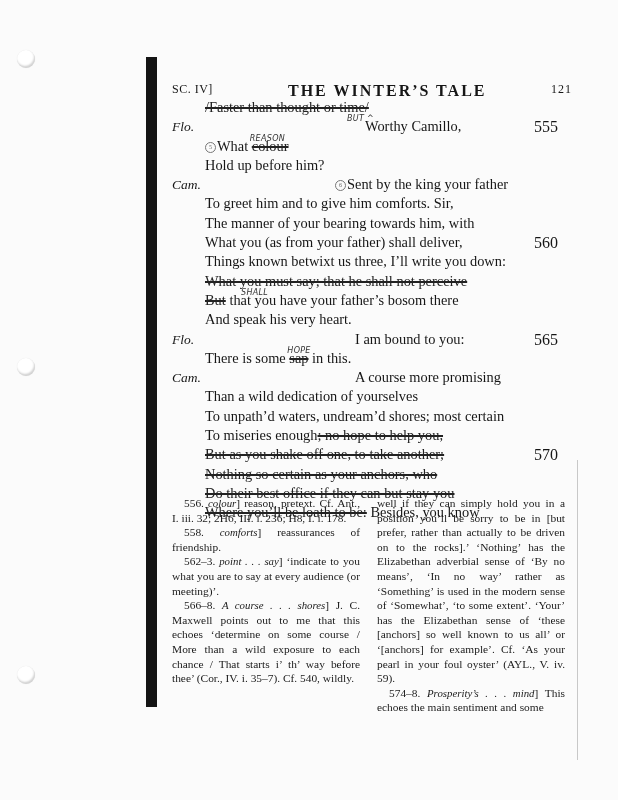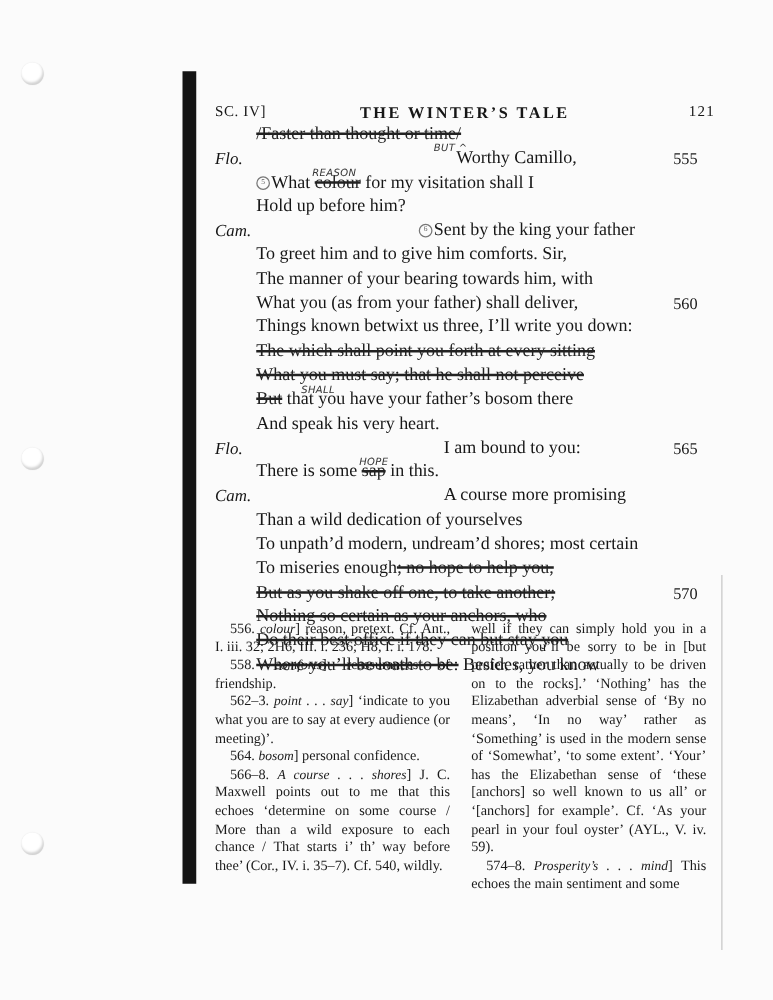--- a/index.html
+++ b/index.html
@@ -7,28 +7,28 @@
     width: 618px; height: 800px; background: #fbfbfb; position: relative; overflow: hidden;
     font-family: "Liberation Serif", "DejaVu Serif", serif; color: #161616;
   }
   .hole { position: absolute; left: 17px; width: 18px; height: 18px; border-radius: 50%;
           background: #ffffff; box-shadow: inset -1px -2px 2px rgba(0,0,0,0.18), 0 0 1px rgba(0,0,0,0.1); }
   .bar { position: absolute; left: 146px; top: 57px; width: 11px; height: 650px; background: #141414; }
   .edge { position: absolute; left: 577px; top: 460px; width: 1px; height: 300px; background: #c8c8c8; }
 
   .header { position: absolute; top: 82px; left: 172px; width: 400px; height: 20px; font-size: 12px; }
   .header .sc { position: absolute; left: 0; letter-spacing: 0.5px; }
-  .header .title { position: absolute; left: 116px; letter-spacing: 2px; font-weight: bold; font-size: 13px; }
+  .header .title { position: absolute; left: 116px; letter-spacing: 2px; font-weight: bold; font-size: 16px; }
   .header .pg { position: absolute; right: 0; letter-spacing: 1px; }
 
   .verse { position: absolute; left: 172px; top: 98px; width: 400px; font-size: 14.4px; }
   .line { position: relative; height: 19.3px; line-height: 19.3px; white-space: nowrap; }
   .spk { position: absolute; left: 0; font-style: italic; font-size: 13.5px; }
   .txt { position: absolute; left: 33px; }
-  .num { position: absolute; right: 14px; font-size: 13px; }
+  .num { position: absolute; right: 14px; font-size: 16px; }
   .del { text-decoration: line-through; text-decoration-thickness: 1.5px; color: #222; }
   .anno { position: absolute; font-family: "DejaVu Sans", sans-serif; font-size: 8px; font-style: italic;
           color: #333; letter-spacing: 0.3px; }
   .circ { display: inline-block; width: 9px; height: 9px; border: 1px solid #777; border-radius: 50%;
           font-size: 6px; line-height: 9px; text-align: center; color: #666; vertical-align: middle; margin-right: 1px; }
 
   .notes { position: absolute; top: 496px; font-size: 11.4px; line-height: 14.6px; text-align: justify; color: #1a1a1a; }
   .notes.left { left: 172px; width: 188px; }
   .notes.right { left: 377px; width: 188px; }
   .note { margin: 0; text-indent: 12px; }
@@ -53,44 +53,41 @@
 <div class="verse" id="verse">
     <div class="line">
       <span class="txt" style="left: 33px;"><span class="del" style="position: relative;">/Faster than thought or time/</span></span>
     </div>
     <div class="line">
       <span class="spk">Flo.</span>
       <span class="txt" style="left: 193px;"><span style="position: relative; margin-top: 12px;">Worthy Camillo,<span class="anno" style="left: -18px; top: -9px;">BUT ^</span></span></span>
       <span class="num">555</span>
     </div>
     <div class="line">
-      <span class="txt" style="left: 33px;"><span class="circ">5</span><span>What </span><span class="del" style="position: relative;">colour<span class="anno" style="left: -2px; top: -9px;">REASON</span></span><span> for my visitation shall I</span></span>
+      <span class="txt" style="left: 33px;"><span class="circ">5</span><span>What </span><span class="del" style="position: relative;">colour<span class="anno" style="left: -2px; top: -9px;">REASON</span></span></span>
     </div>
     <div class="line">
       <span class="txt" style="left: 33px;"><span style="position: relative;">Hold up before him?</span></span>
     </div>
     <div class="line">
       <span class="spk">Cam.</span>
       <span class="txt" style="left: 163px;"><span class="circ">6</span><span style="position: relative;">Sent by the king your father</span></span>
     </div>
     <div class="line">
       <span class="txt" style="left: 33px;"><span style="position: relative;">To greet him and to give him comforts. Sir,</span></span>
     </div>
     <div class="line">
       <span class="txt" style="left: 33px;"><span style="position: relative;">The manner of your bearing towards him, with</span></span>
     </div>
     <div class="line">
       <span class="txt" style="left: 33px;"><span style="position: relative;">What you (as from your father) shall deliver,</span></span>
       <span class="num">560</span>
     </div>
     <div class="line">
       <span class="txt" style="left: 33px;"><span style="position: relative;">Things known betwixt us three, I’ll write you down:</span></span>
-    </div>
-    <div class="line">
-      <span class="txt" style="left: 33px;"><span class="del" style="position: relative;">The which shall point you forth at every sitting</span></span>
     </div>
     <div class="line">
       <span class="txt" style="left: 33px;"><span class="del" style="position: relative;">What you must say; that he shall not perceive</span></span>
     </div>
     <div class="line">
       <span class="txt" style="left: 33px;"><span class="del" style="position: relative;">But<span class="anno" style="left: 36px; top: -9px;">SHALL</span></span><span> that you have your father’s bosom there</span></span>
     </div>
     <div class="line">
       <span class="txt" style="left: 33px;"><span style="position: relative;">And speak his very heart.</span></span>
     </div>
@@ -103,21 +100,21 @@
       <span class="txt" style="left: 33px;"><span>There is some </span><span class="del" style="position: relative;">sap<span class="anno" style="left: -2px; top: -9px;">HOPE</span></span><span> in this.</span></span>
     </div>
     <div class="line">
       <span class="spk">Cam.</span>
       <span class="txt" style="left: 183px;"><span style="position: relative;">A course more promising</span></span>
     </div>
     <div class="line">
       <span class="txt" style="left: 33px;"><span style="position: relative;">Than a wild dedication of yourselves</span></span>
     </div>
     <div class="line">
-      <span class="txt" style="left: 33px;"><span style="position: relative;">To unpath’d modern, undream’d shores; most certain</span></span>
+      <span class="txt" style="left: 33px;"><span style="position: relative;">To unpath’d waters, undream’d shores; most certain</span></span>
     </div>
     <div class="line">
       <span class="txt" style="left: 33px;"><span>To miseries enough</span><span class="del" style="position: relative; font-family: Liberation Serif, serif;">; no hope to help you,</span></span>
     </div>
     <div class="line">
       <span class="txt" style="left: 33px;"><span class="del" style="position: relative;">But as you shake off one, to take another;</span></span>
       <span class="num">570</span>
     </div>
     <div class="line">
       <span class="txt" style="left: 33px;"><span class="del" style="position: relative;">Nothing so certain as your anchors, who</span></span>
@@ -127,19 +124,18 @@
     </div>
     <div class="line">
       <span class="txt" style="left: 33px;"><span class="del" style="position: relative;">Where you’ll be loath to be:</span><span> Besides, you know</span></span>
     </div>
   </div>
 
 <div class="notes left" id="notes-left">
     <p class="note"><span>556. </span><i>colour</i><span>] reason, pretext. Cf. Ant., I. iii. 32; 2H6, III. i. 236; H8, I. i. 178.</span></p>
     <p class="note"><span>558. </span><i>comforts</i><span>] reassurances of friendship.</span></p>
     <p class="note"><span>562–3. </span><i>point . . . say</i><span>] ‘indicate to you what you are to say at every audience (or meeting)’.</span></p>
-    <p class="note"><span>564. </span><i>bosom</i><span>] personal confidence.</span></p>
     <p class="note"><span>566–8. </span><i>A course . . . shores</i><span>] J. C. Maxwell points out to me that this echoes ‘determine on some course / More than a wild exposure to each chance / That starts i’ th’ way before thee’ (Cor., IV. i. 35–7). Cf. 540, wildly.</span></p>
   </div>
 <div class="notes right" id="notes-right">
     <p class="note cont"><span>well if they can simply hold you in a position you’ll be sorry to be in [but prefer, rather than actually to be driven on to the rocks].’ ‘Nothing’ has the Elizabethan adverbial sense of ‘By no means’, ‘In no way’ rather as ‘Something’ is used in the modern sense of ‘Somewhat’, ‘to some extent’. ‘Your’ has the Elizabethan sense of ‘these [anchors] so well known to us all’ or ‘[anchors] for example’. Cf. ‘As your pearl in your foul oyster’ (AYL., V. iv. 59).</span></p>
     <p class="note"><span>574–8. </span><i>Prosperity’s . . . mind</i><span>] This echoes the main sentiment and some</span></p>
   </div>
 
 </body></html>

